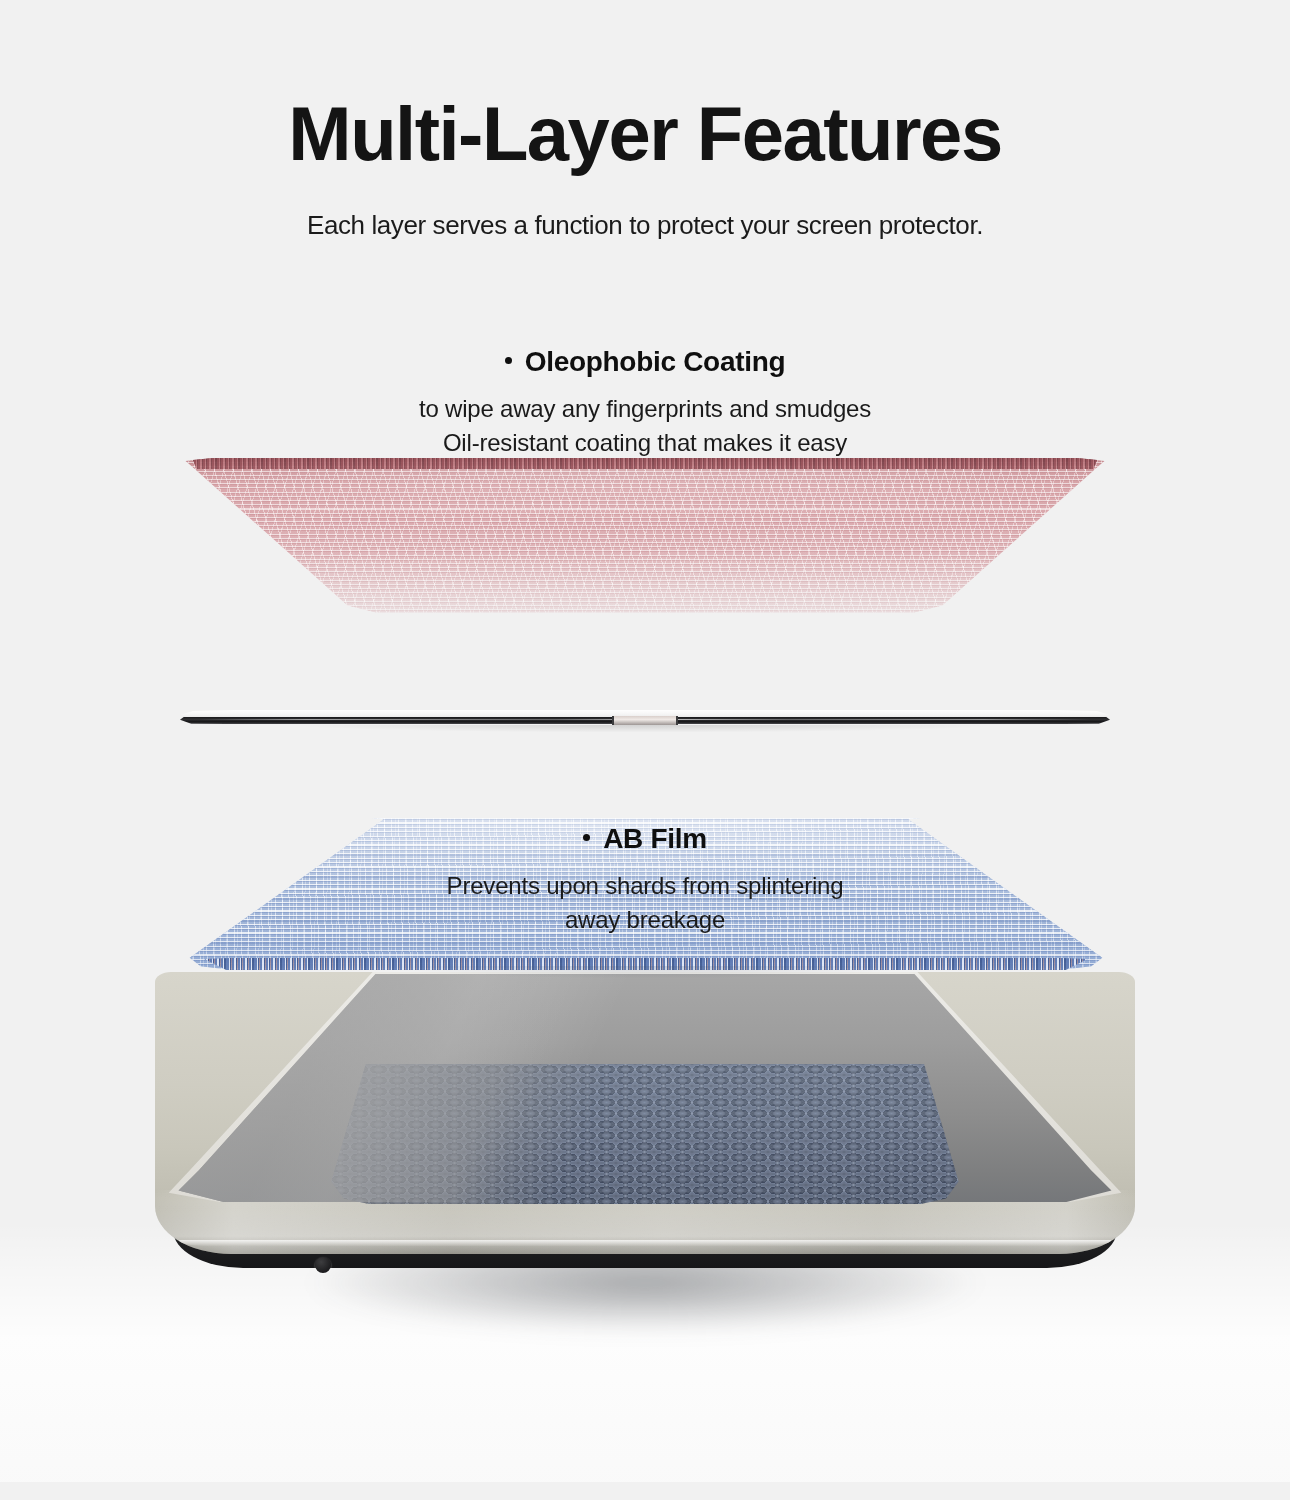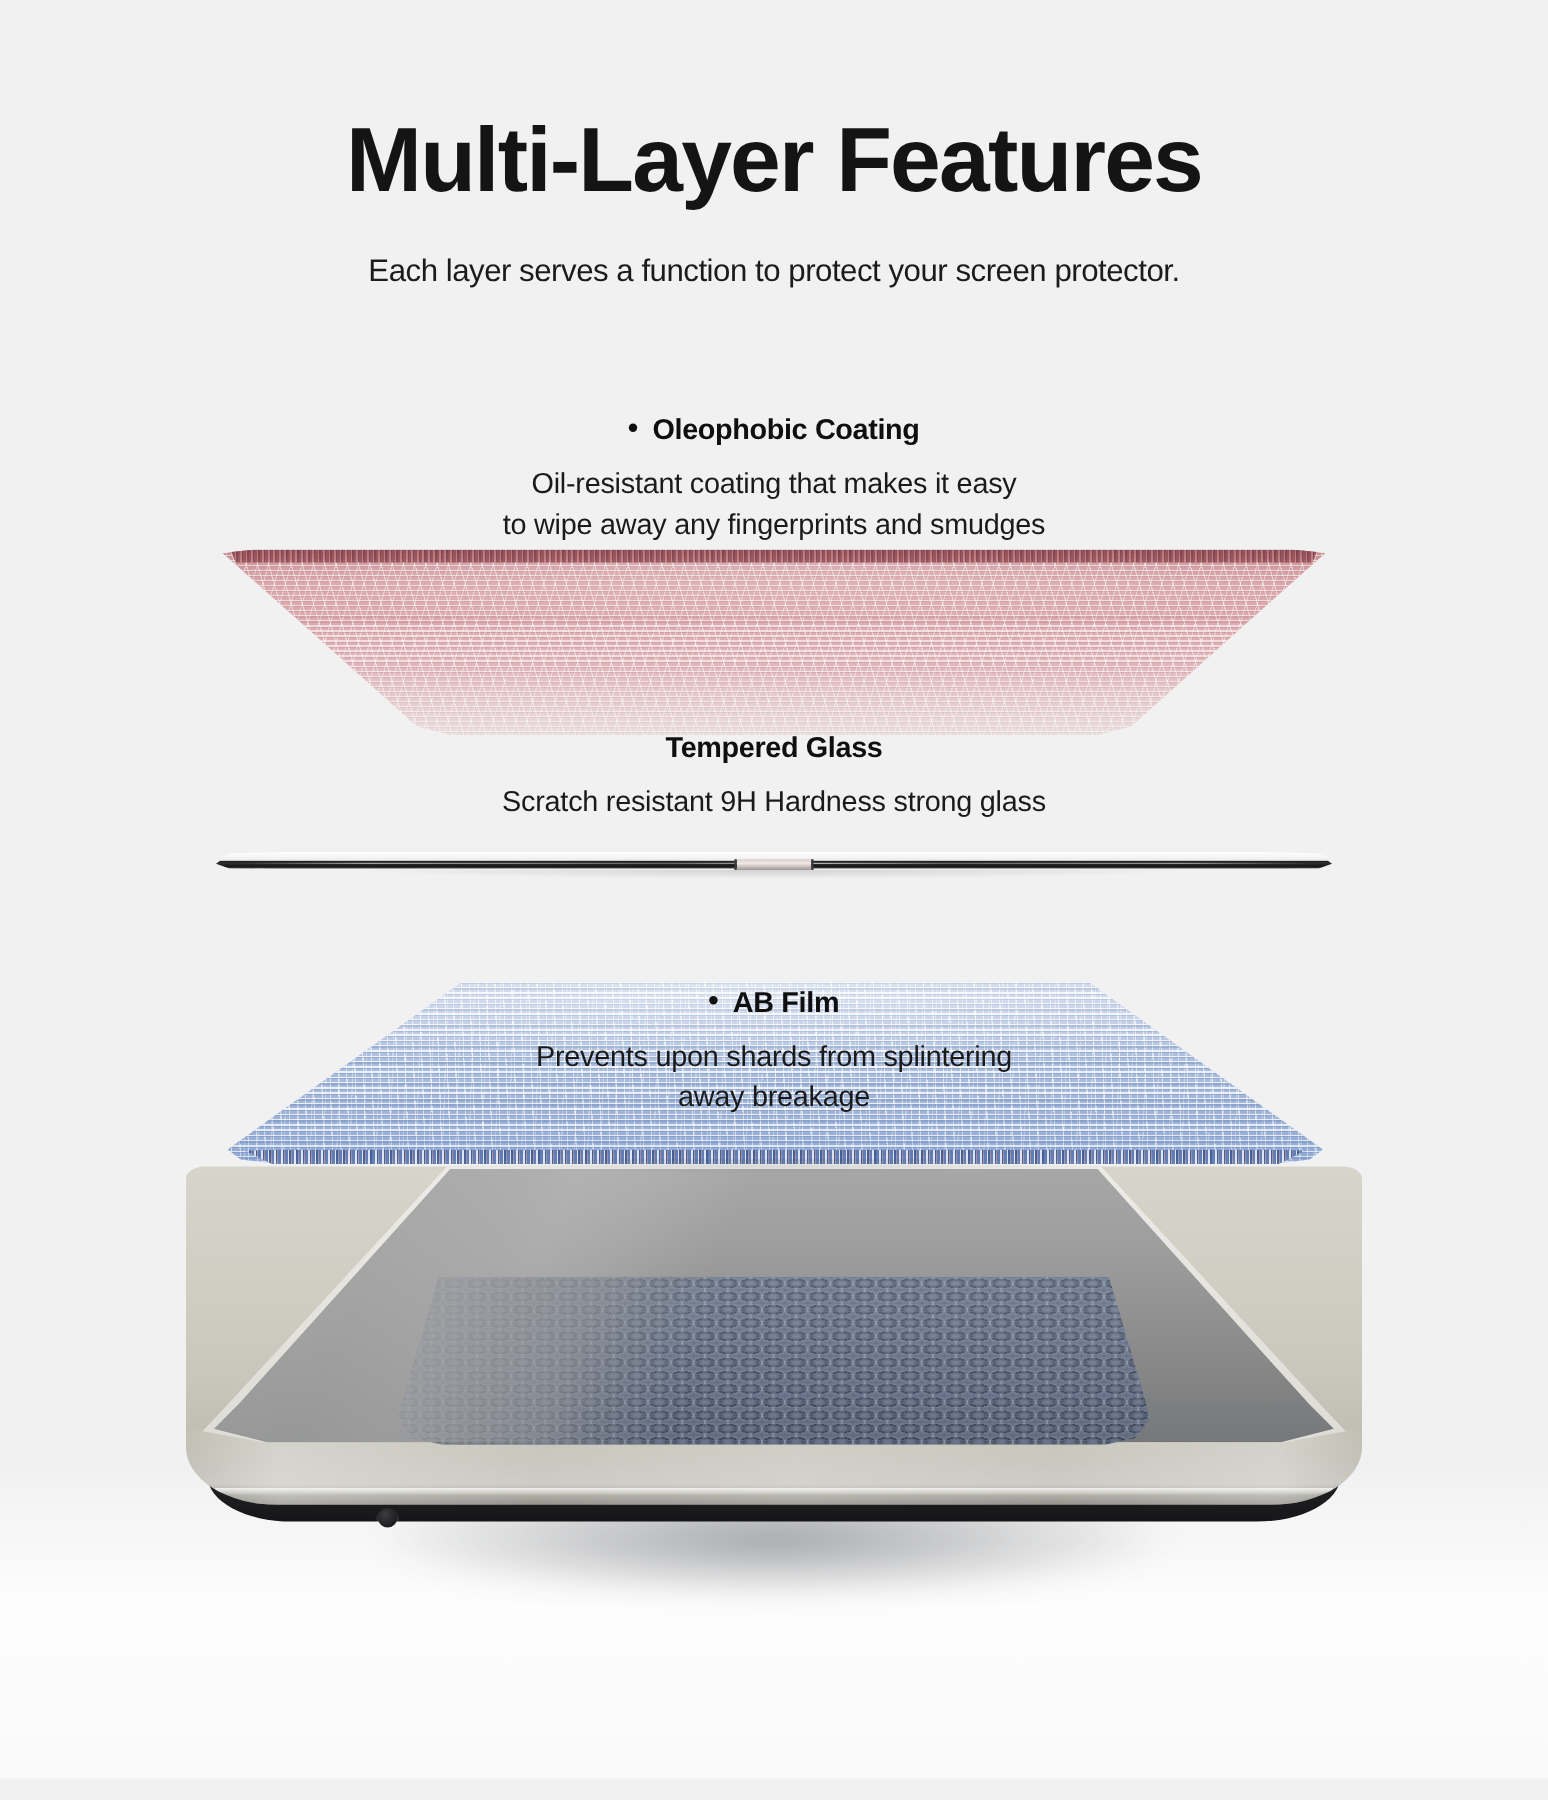--- a/index.html
+++ b/index.html
@@ -28,21 +28,21 @@
     color:#1b1b1b;
     letter-spacing:-0.4px;
   }
 
   
   .scene { position:absolute; left:0; top:0; width:1290px; height:1416px; }
 
   
   .caption { position:absolute; width:100%; text-align:center; z-index:30; pointer-events:none; }
   .cap-title {
-    font-size:24px; font-weight:700; color:#0f0f0f; letter-spacing:-0.3px;
+    font-size:28px; font-weight:700; color:#0f0f0f; letter-spacing:-0.3px;
     line-height:1.2;
   }
   .cap-title .dot {
     display:inline-block; width:7px; height:7px; border-radius:50%;
     background:#0f0f0f; vertical-align:middle; margin-right:13px;
     position:relative; top:-3px;
   }
   .cap-desc {
     margin-top:13px; font-size:24px; font-weight:400; color:#1a1a1a;
     line-height:1.42; letter-spacing:-0.2px;
@@ -306,36 +306,30 @@
   <div class="header">
     <div class="title">Multi-Layer Features</div>
     <div class="subtitle">Each layer serves a function to protect your screen protector.</div>
   </div>
 
   <div class="caption" id="cap-oleo">
     <div class="cap-title">
       <span class="dot"></span><span>Oleophobic Coating</span>
     </div>
     <div class="cap-desc">
+      <div>to wipe away any fingerprints and smudges</div>
       <div>Oil-resistant coating that makes it easy</div>
-      <div>to wipe away any fingerprints and smudges</div>
     </div>
   </div>
 
   <div class="pink-wrap">
     <div class="pink-sheet"></div>
     <div class="pink-edge"></div>
   </div>
 
-  <div class="caption" id="cap-glass">
-    <div class="cap-title">Tempered Glass</div>
-    <div class="cap-desc">
-      <div>Scratch resistant 9H Hardness strong glass</div>
-    </div>
-  </div>
 
   <div class="glass-wrap">
     <div class="glass-top"></div>
     <div class="glass-dark"></div>
     <div class="glass-gloss"></div>
     <div class="glass-notch"></div>
     <div class="glass-shadow"></div>
   </div>
 
   <div class="ab-wrap">

